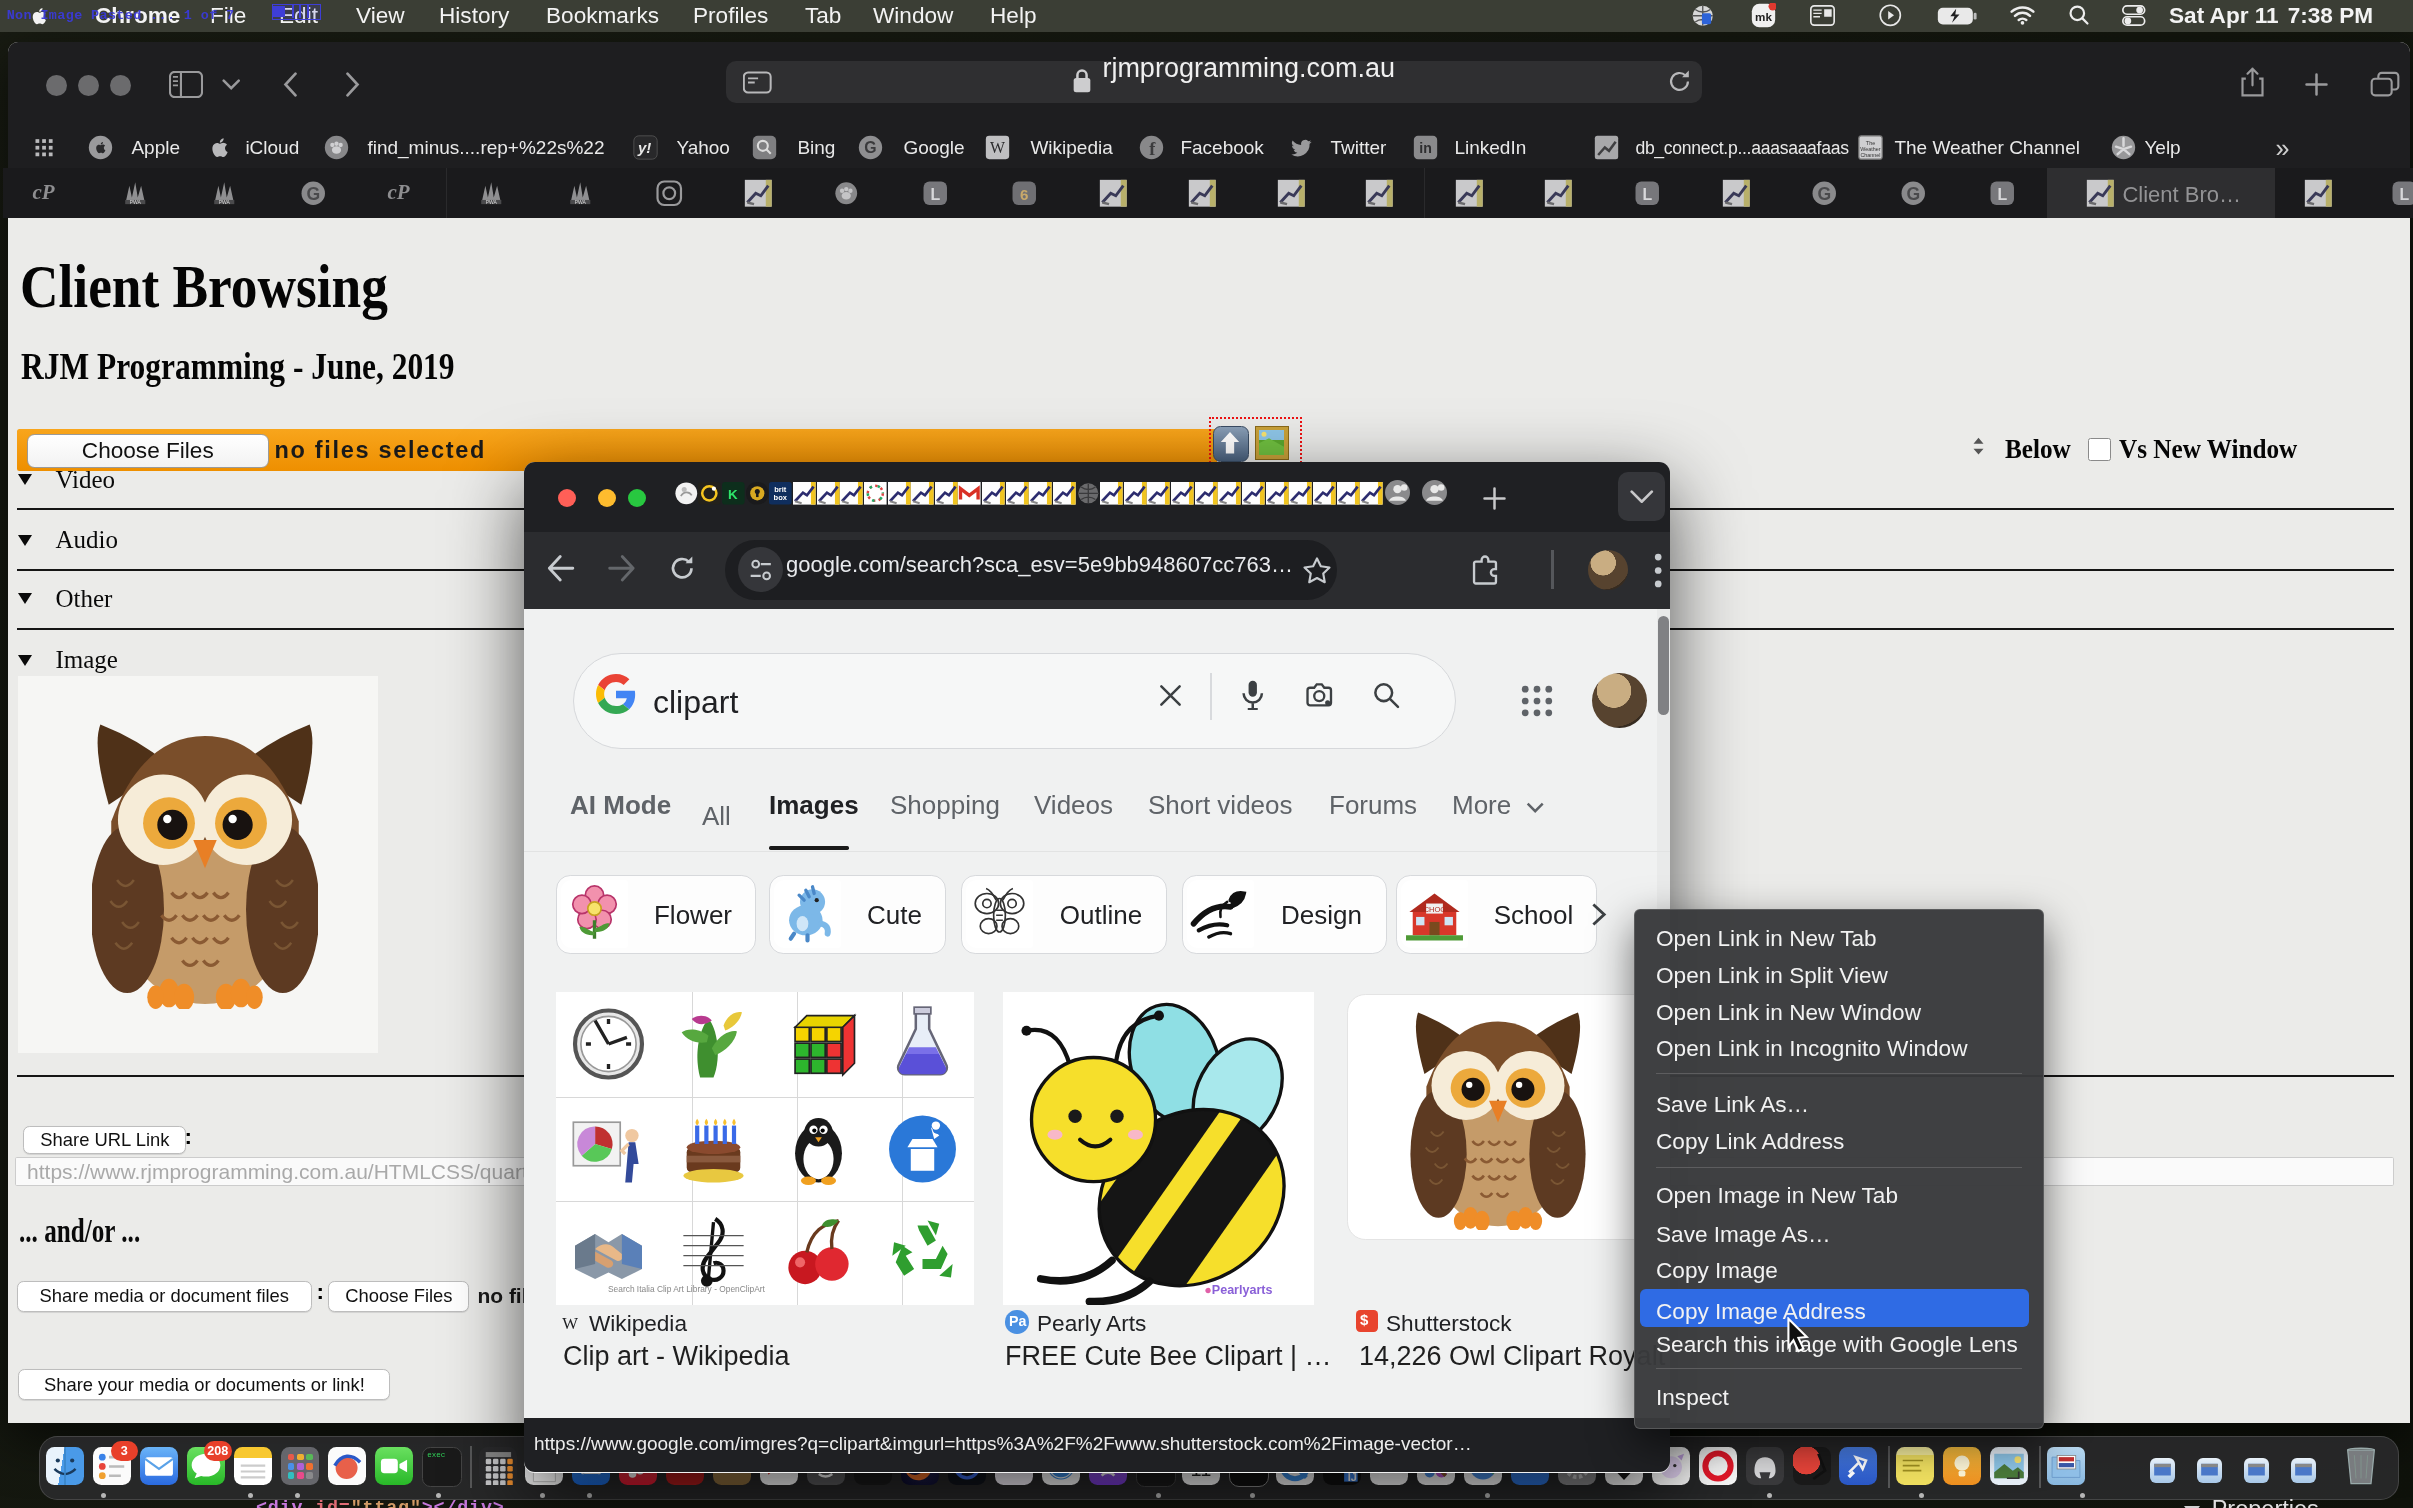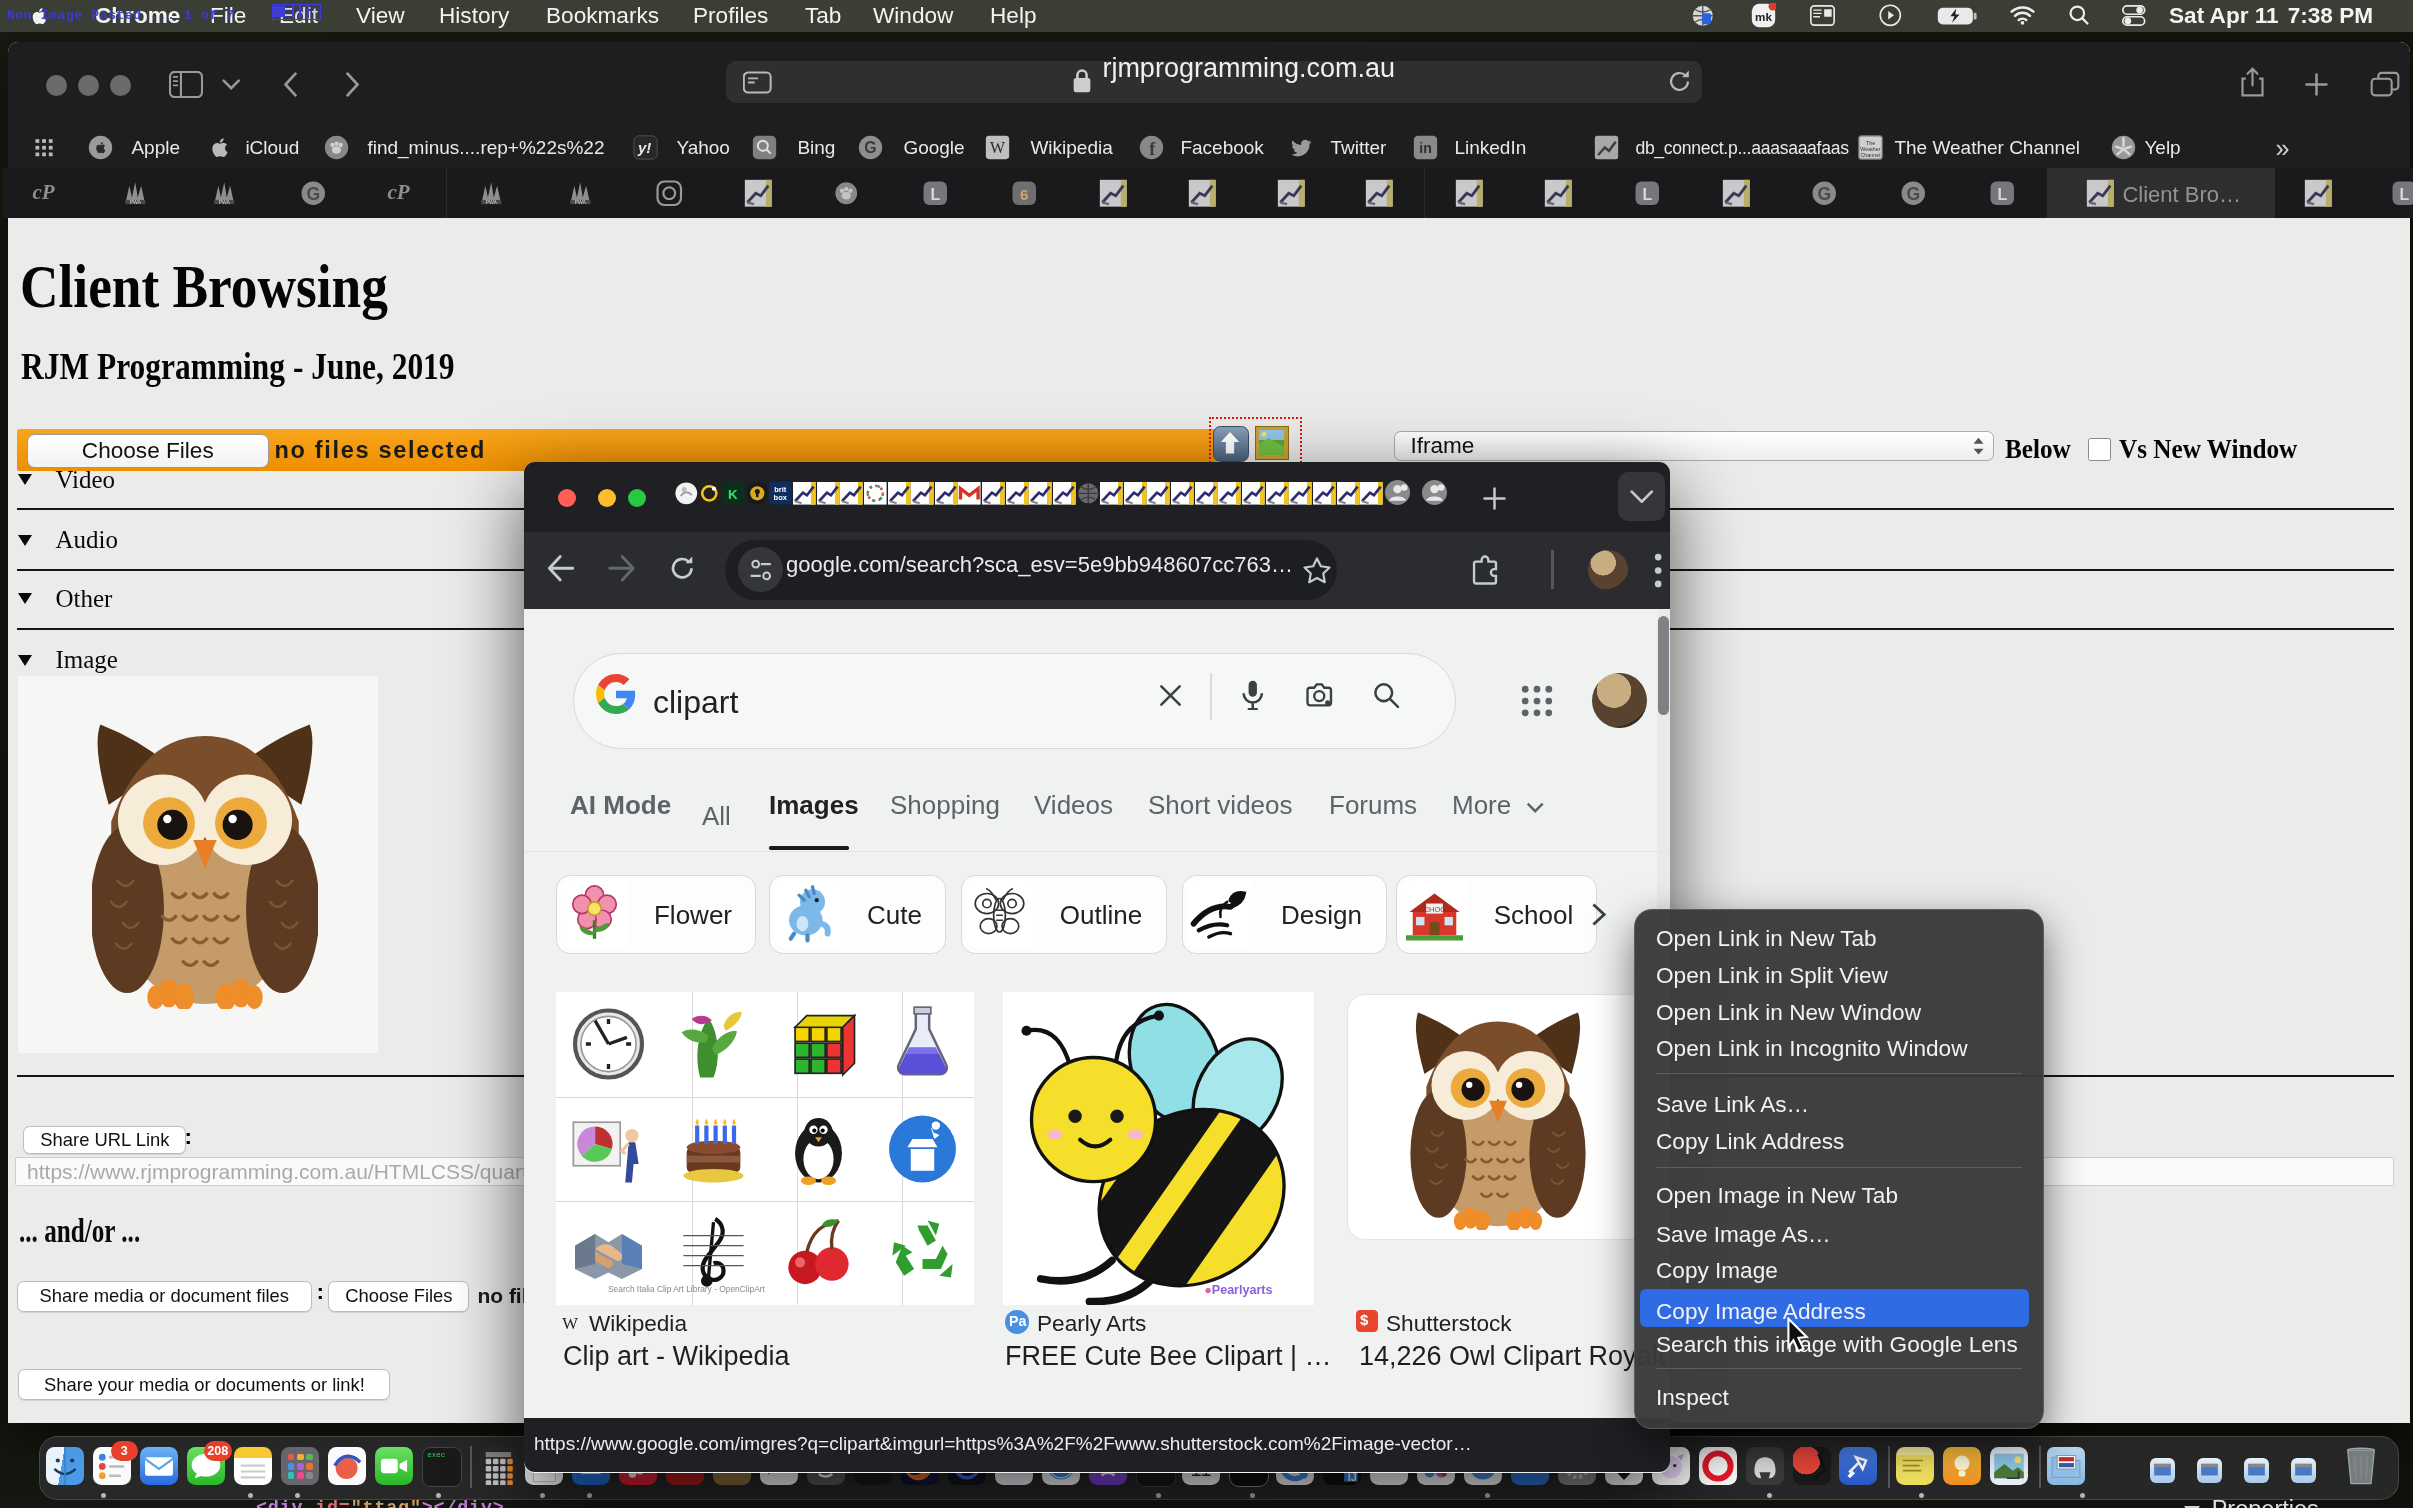--- a/index.html
+++ b/index.html
@@ -13,21 +13,21 @@
 .tl{position:absolute;border-radius:50%;width:21px;height:21px;background:#6b6b6d;}
 .page{position:absolute;left:0;top:176px;width:2402px;height:1205px;background:#ebebe9;overflow:hidden;border-radius:0 0 0 8.4px;}
 .hr{position:absolute;left:8.4px;width:2377px;height:1.7px;background:#151515;}
 .serif{font-family:"Liberation Serif",serif;}
 .pill{position:absolute;background:#fff;border:1.3px solid #bdbdbd;border-radius:6.7px;color:#111;font-size:18.4px;box-shadow:0 0.8px 0.8px rgba(0,0,0,.10);}
 .popup{left:524px;top:462px;width:1146px;height:1011px;border-radius:11px;box-shadow:0 25px 75px rgba(0,0,0,.65);background:#f0f1f1;z-index:10;}
 .ptabs{position:absolute;left:0;top:0;width:100%;height:70px;background:#1f2023;border-radius:11px 11px 0 0;}
 .ptool{position:absolute;left:0;top:70px;width:100%;height:77px;background:#2b2c2f;text-decoration:underline;}
 .pcontent{position:absolute;left:0;top:147px;width:100%;height:810px;background:#f0f1f1;overflow:hidden;}
 .pstatus{position:absolute;left:0;top:956px;width:100%;height:54px;background:#1f2023;border-radius:0 0 11px 11px;color:#ececec;font-size:19px;line-height:52px;padding-left:10px;box-sizing:border-box;white-space:nowrap;overflow:hidden;}
-.ctx{left:1634px;top:909px;width:408px;height:518px;background:rgba(57,58,60,.97);border:0.8px solid rgba(115,115,115,.55);border-radius:18px;box-shadow:0 15px 42px rgba(0,0,0,.55);color:#f2f2f2;font-size:22.6px;z-index:20;}
+.ctx{left:1634px;top:909px;width:408px;height:518px;background:rgba(57,58,60,.97);border:0.8px solid rgba(115,115,115,.55);border-radius:6px;box-shadow:0 15px 42px rgba(0,0,0,.55);color:#f2f2f2;font-size:22.6px;z-index:20;}
 .ci{position:absolute;left:21px;width:366px;height:37px;line-height:37px;white-space:nowrap;}
 .csep{position:absolute;left:21px;width:366px;height:0.8px;background:#5d5d5f;}
 .dock{left:39px;top:1436px;width:2360px;height:64px;background:rgba(44,44,46,.82);border:0.8px solid rgba(125,125,125,.35);border-radius:18.4px;box-sizing:border-box;z-index:3;}
 .dot{position:absolute;top:57px;width:5px;height:5px;border-radius:50%;background:#b5b5b5;}
 .chip{position:absolute;top:0;height:79px;background:#fdfdfd;border:1.3px solid #d7d9dc;border-radius:14.2px;box-sizing:border-box;}
 .chip .lbl{position:absolute;top:23.5px;font-size:26px;color:#202124;}
 .thumb{position:absolute;left:4.2px;top:4.2px;width:67px;height:68px;border-radius:11px 3.4px 3.4px 11px;overflow:hidden;}
 svg{display:block;}
 .fav{position:absolute;top:10px;width:22.6px;height:22.6px;border-radius:3.4px;}
 </style></head><body>
@@ -505,21 +505,20 @@
 <svg class="abs" style="left:1212px;top:213px" width="20" height="23.5" viewBox="0 0 24 28">
           <path d="M12 1L23 13h-6v14H7V13H1z" fill="#fff"></path>
         </svg>
 <div class="abs" style="left:1247px;top:208px;width:34px;height:34px;background:#caa23a;border:1.7px solid #8a6a1a;box-sizing:border-box"></div>
 <svg class="abs" style="left:1251px;top:212px" width="25" height="25" viewBox="0 0 30 30">
           <rect width="30" height="18" fill="#8ec6e8"></rect>
           <circle cx="6" cy="5" r="3" fill="#f8e471"></circle>
           <rect x="0" y="12" width="30" height="18" fill="#5aa82e"></rect>
           <path d="M0 16l12-6 18 10v10H0z" fill="#70c040"></path>
         </svg>
-<div class="abs" style="left:1386px;top:213px;width:600px;height:30px;background:linear-gradient(#ffffff,#ededed);border:1.3px solid #ababab;border-radius:6.7px;box-sizing:border-box;font-size:22.6px;color:#111;line-height:28px;padding-left:15px">Iframe</div>
 <svg class="abs" style="left:1963px;top:219px" width="15" height="18.4" viewBox="0 0 18 22">
           <path d="M9 1l6 7H3z M9 21l6-7H3z" fill="#555"></path>
         </svg>
 <div class="abs serif" style="left:1997px;top:215px;font-size:28px;font-weight:bold;color:#050505;transform:scaleX(.9);transform-origin:0 0">Below</div>
 <div class="abs" style="left:2080px;top:220px;width:21px;height:21px;background:#fff;border:1.3px solid #8a8a8a;border-radius:2.5px"></div>
 <div class="abs serif" style="left:2111px;top:215px;font-size:28px;font-weight:bold;color:#050505;transform:scaleX(.9);transform-origin:0 0;white-space:nowrap">Vs New Window</div>
 <div class="abs" style="left:10px;top:256px;width:0;height:0;border-left:7.5px solid transparent;border-right:7.5px solid transparent;border-top:11.7px solid #0a0a0a"></div>
 <div class="abs serif" style="left:47px;top:248px;font-size:25px;color:#0a0a0a">Video</div>
 <div class="hr" style="top:290px"></div>
 <div class="abs" style="left:10px;top:317px;width:0;height:0;border-left:7.5px solid transparent;border-right:7.5px solid transparent;border-top:11.7px solid #0a0a0a"></div>

